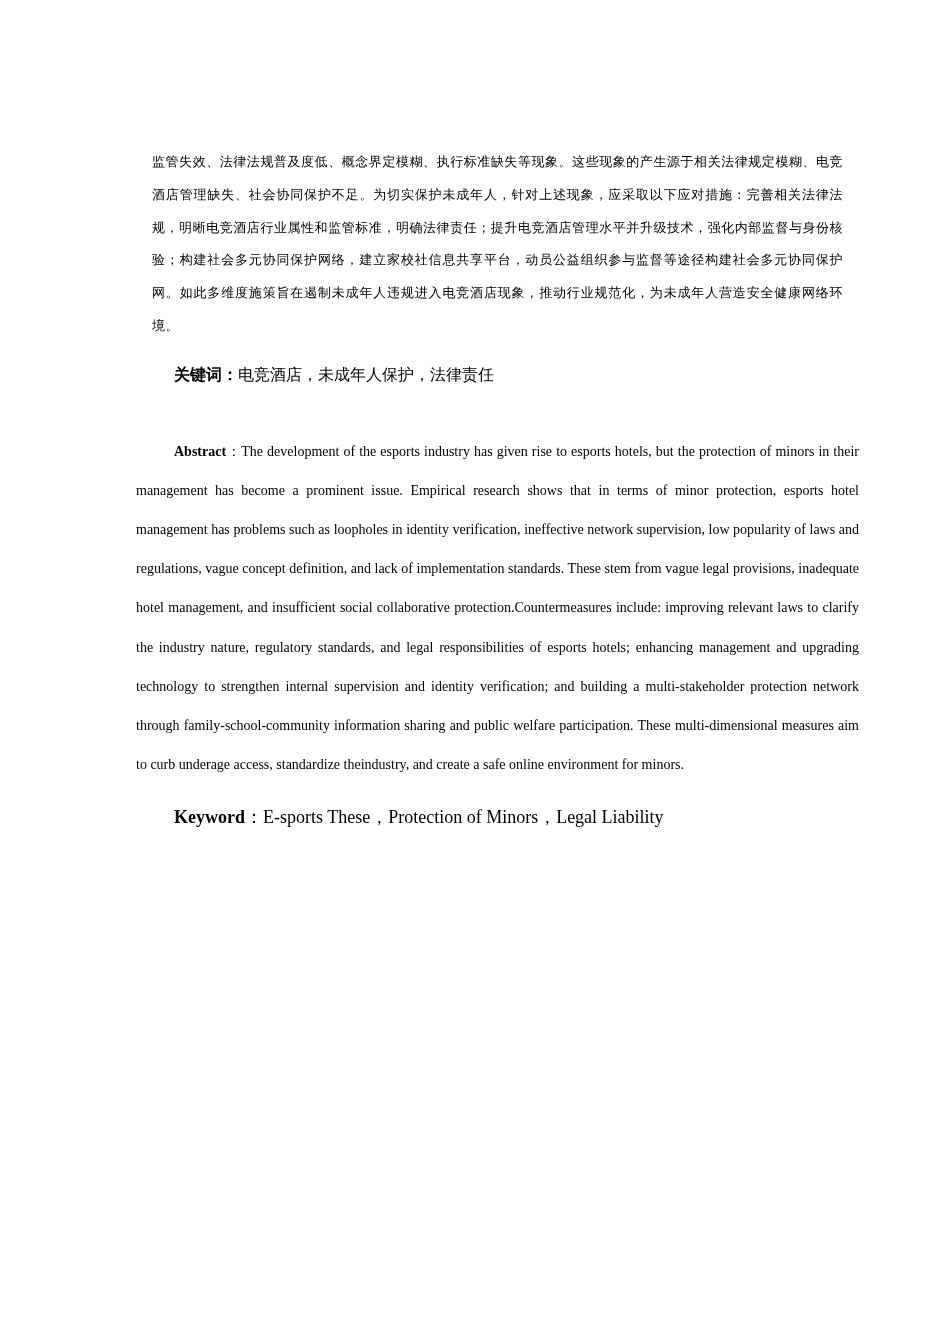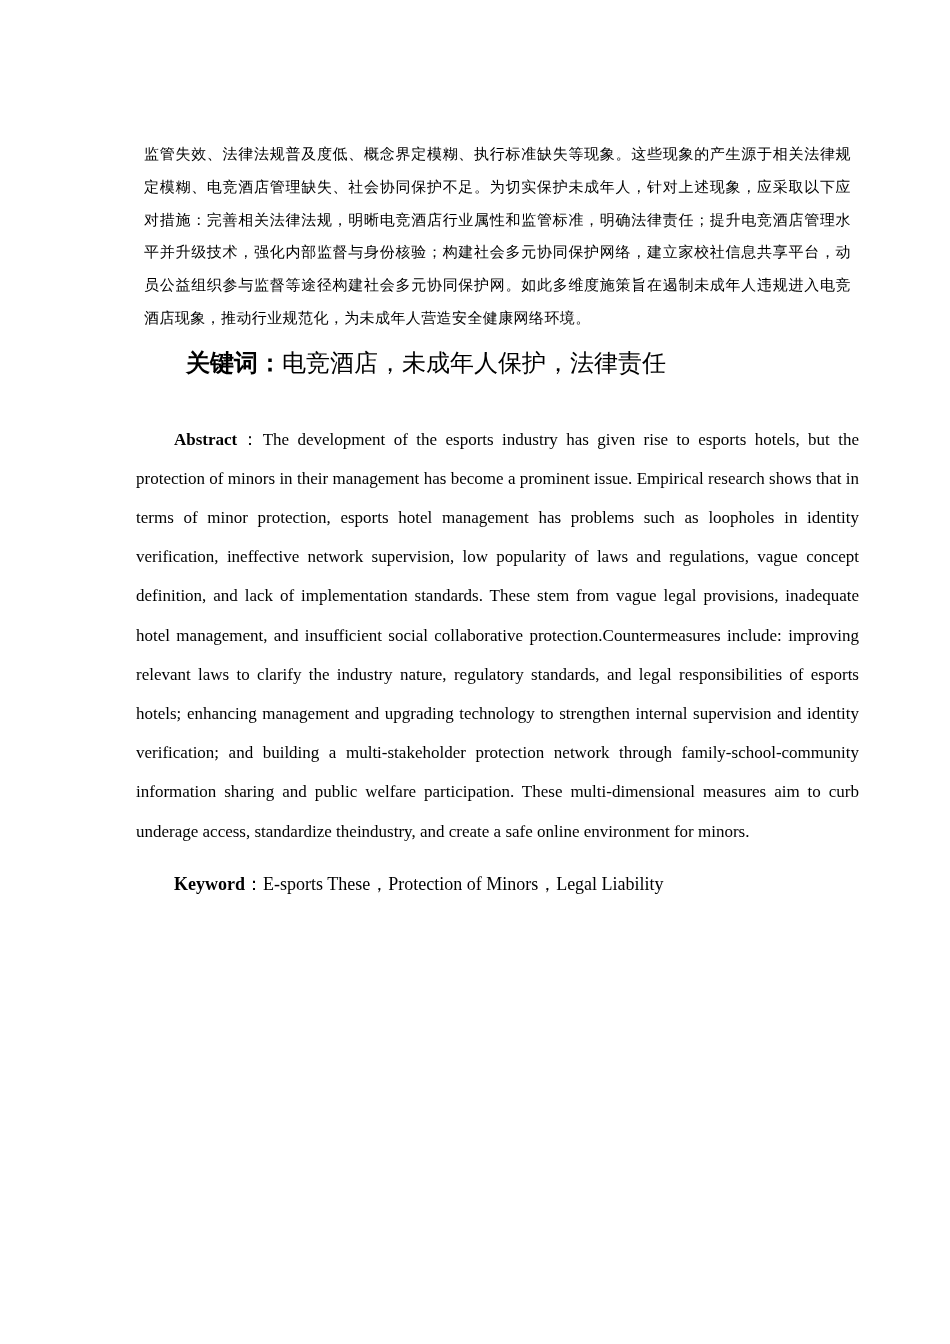--- a/index.html
+++ b/index.html
@@ -15,40 +15,40 @@
       color: #000000;
     }
     .page {
       position: absolute;
       left: 136px;
       top: 130px;
       width: 723px;
     }
     .zh-para {
       font-family: "DejaVu Serif", "Liberation Serif", serif;
-      font-size: 15px;
+      font-size: 13px;
       line-height: 32.8px;
       text-align: justify;
-      margin: 8px;
+      margin: 16px;
       letter-spacing: 0.4px;
     }
     .zh-keywords {
       font-family: "DejaVu Serif", "Liberation Serif", serif;
-      font-size: 24px;
+      font-size: 16px;
       line-height: 32.8px;
-      margin: 12px;
+      margin: 0;
       text-indent: 38px;
     }
     .zh-keywords .kw-label {
       font-family: "DejaVu Sans", "Liberation Sans", sans-serif;
       font-weight: bold;
     }
     .en-abstract {
       font-family: "Liberation Serif", "DejaVu Serif", serif;
-      font-size: 17px;
+      font-size: 14px;
       line-height: 39.2px;
       text-align: justify;
       text-indent: 38px;
       margin: 40px 0 0 0;
     }
     .en-abstract .abs-label,
     .en-keywords .kw-label-en {
       font-weight: bold;
     }
     .en-keywords {

